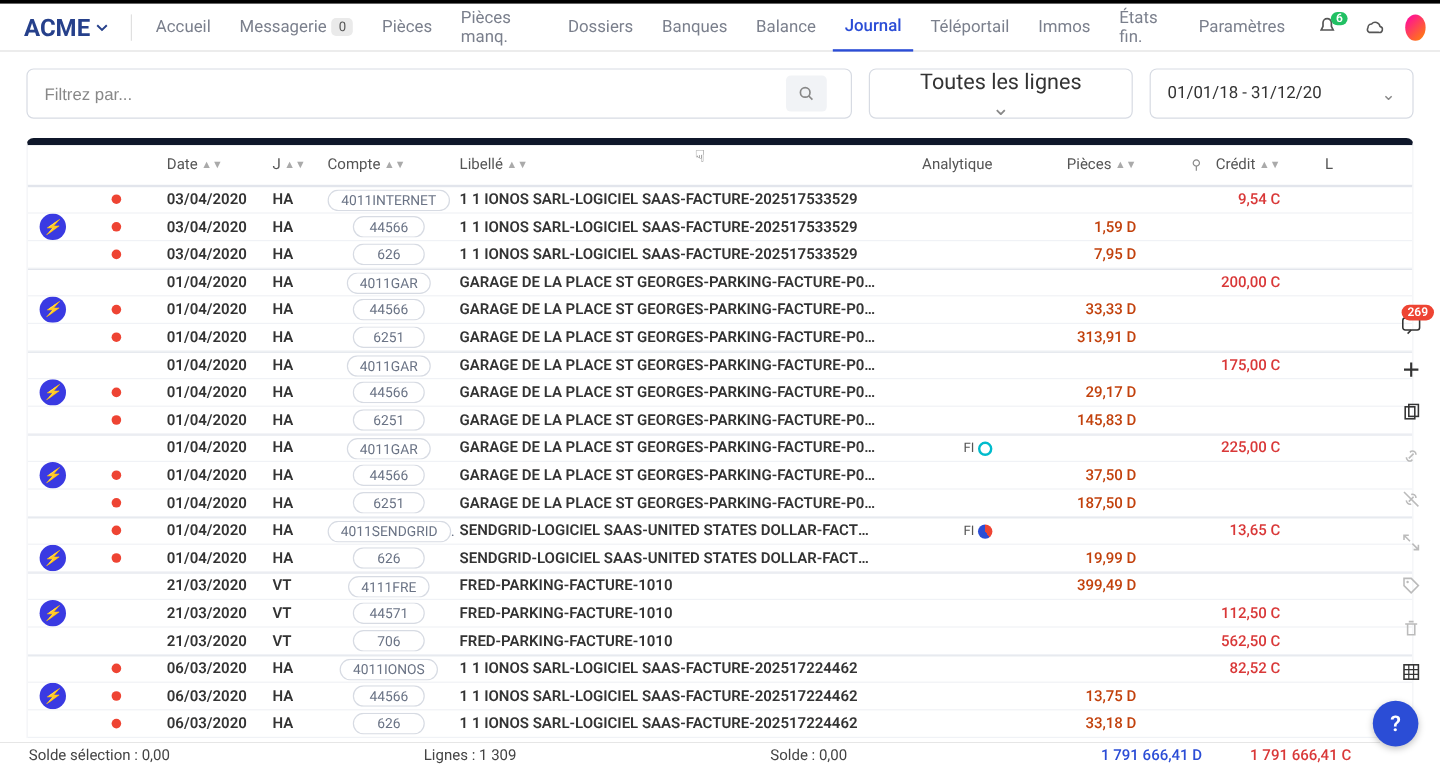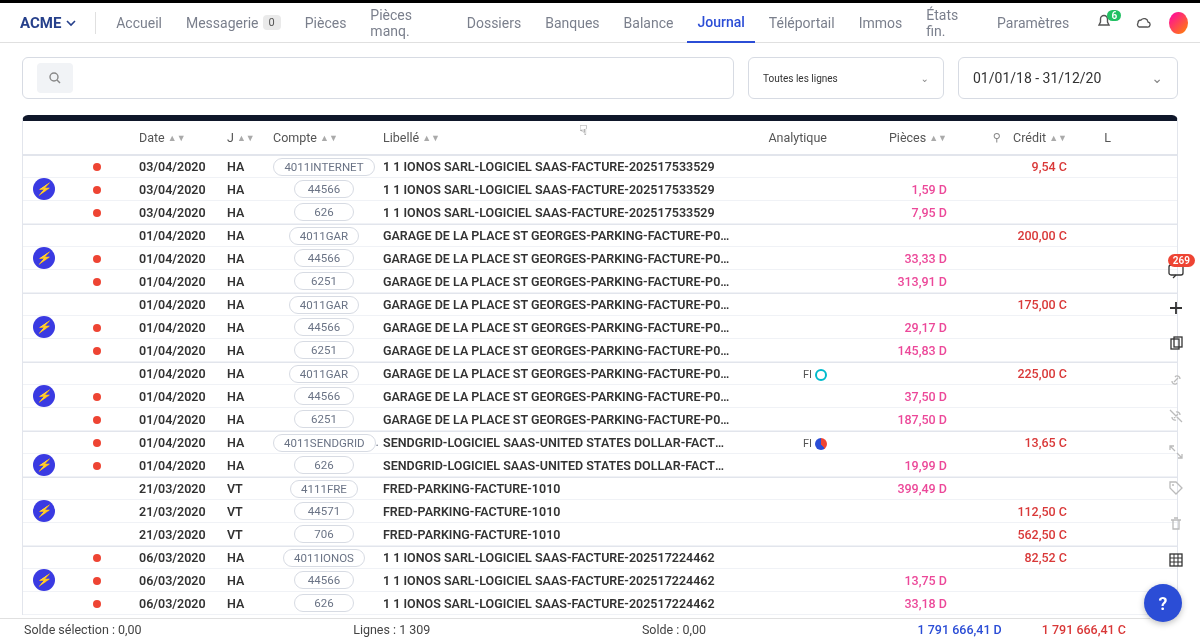--- a/index.html
+++ b/index.html
@@ -1,55 +1,55 @@
 <!DOCTYPE html>
 <html><head>
 <meta charset="utf-8">
 <style>
 * { box-sizing: border-box; margin: 0; padding: 0; }
 body { font-family: -apple-system, "Segoe UI", Roboto, Arial, sans-serif; font-size: 13px; color: #333; background: #fff; overflow: hidden; }
 .topbar { height: 3px; background: #000; }
 .nav { display: flex; align-items: center; height: 40px; border-bottom: 1px solid #e0e0e0; padding: 0 12px; gap: 4px; }
-.brand { display: flex; align-items: center; font-weight: 700; color: #26408b; font-size: 15px; padding: 0 8px; cursor: pointer; }
+.brand { display: flex; align-items: center; font-weight: 700; color: #26408b; font-size: 20px; padding: 0 8px; cursor: pointer; }
 .brand svg { margin-left: 4px; }
 .nav-sep { width: 1px; height: 22px; background: #e0e0e0; margin: 0 6px; }
 .nav-item { color: #7a7f8c; padding: 0 10px; height: 40px; display: flex; align-items: center; cursor: pointer; font-size: 14px; }
 .nav-item.active { color: #2b4dd6; border-bottom: 2px solid #2b4dd6; font-weight: 500; }
 .nav-badge { background: #eaeaea; color: #555; border-radius: 4px; padding: 1px 6px; font-size: 11px; margin-left: 4px; }
 .nav-spacer { flex: 1; }
 .nav-icon { position: relative; padding: 0 8px; cursor: pointer; color: #666; }
 .nav-icon .count { position: absolute; top: -2px; right: 0; background: #21c063; color: #fff; border-radius: 8px; font-size: 10px; padding: 0 4px; font-weight: 600; }
 .avatar { width: 22px; height: 22px; border-radius: 50%; background: linear-gradient(135deg,#f0a,#f80); margin-left: 6px; }
 
 .filters { display: flex; align-items: stretch; margin: 14px 22px 0; gap: 14px; }
 .filter-box { border: 1px solid #d7dbe3; border-radius: 6px; display: flex; align-items: center; height: 42px; }
 .filter-input { flex: 1; padding: 0 14px; position: relative; }
 .filter-input input { border: none; outline: none; width: 100%; font-size: 14px; background: transparent; }
 .filter-input input::placeholder { color: #888; }
 .filter-search { width: 36px; height: 30px; background: #f1f3f6; border-radius: 4px; margin-right: 6px; display: flex; align-items: center; justify-content: center; color: #888; }
-.filter-select { width: 196px; padding: 0 14px; justify-content: space-between; display: flex; align-items: center; font-size: 10px; cursor: pointer; }
+.filter-select { width: 220px; padding: 0 14px; justify-content: space-between; display: flex; align-items: center; font-size: 18px; cursor: pointer; flex-direction: column; }
 .filter-date { width: 220px; padding: 0 14px; justify-content: space-between; display: flex; align-items: center; font-size: 14px; cursor: pointer; }
 .chev { color: #888; }
 
 .table-wrap { margin: 16px 22px 0; border-top: 6px solid #0f172a; border-left: 1px solid #e2e5ec; border-right: 1px solid #e2e5ec; border-radius: 6px 6px 0 0; overflow: hidden; position: relative; }
 .thead { display: grid; grid-template-columns: 36px 76px 88px 46px 110px 356px 96px 120px 120px 44px; align-items: center; height: 34px; font-size: 12.5px; color: #555; border-bottom: 1px solid #e2e5ec; }
 .th { display: flex; align-items: center; gap: 3px; padding: 0 4px; }
 .th.right { justify-content: flex-end; }
 .sort { color: #aaa; font-size: 9px; display: flex; flex-direction: column; line-height: 6px; }
 .filter-ic { color: #888; font-size: 11px; }
 
 .tbody { max-height: 460px; overflow-y: auto; }
 .row { display: grid; grid-template-columns: 36px 76px 88px 46px 110px 356px 96px 120px 120px 44px; align-items: center; height: 23px; font-size: 12.5px; border-bottom: 1px solid #f0f2f6; }
 .row:first-child { border-top: none; }
 .row .cell { padding: 0 4px; white-space: nowrap; overflow: hidden; text-overflow: ellipsis; }
 .row .cell.right { text-align: right; }
 .bolt { width: 22px; height: 22px; border-radius: 50%; background: #3a3ae2; color: #fff; display: flex; align-items: center; justify-content: center; font-size: 12px; font-style: italic; font-weight: 700; margin-left: 6px; }
 .reddot { width: 8px; height: 8px; border-radius: 50%; background: #e43; display: inline-block; }
 .acct { display: inline-block; border: 1px solid #d7dbe3; border-radius: 12px; padding: 1px 10px; font-size: 11.5px; color: #6a7385; min-width: 60px; text-align: center; }
-.debit { color: #ec4899; font-weight: 500; }
+.debit { color: #c2410c; font-weight: 500; }
 .credit { color: #d93838; font-weight: 500; }
 .tag-fi { display: inline-flex; align-items: center; gap: 3px; font-size: 11px; color: #555; }
 .tag-fi .circ { width: 12px; height: 12px; border-radius: 50%; border: 2px solid #0bc; }
 .tag-fi .circ2 { width: 12px; height: 12px; border-radius: 50%; background: conic-gradient(#e43 0 40%, #2b4dd6 40% 100%); }
 .cursor { position: absolute; top: -8px; left: 310px; font-size: 14px; pointer-events: none; }
 
 .statusbar { display: flex; align-items: center; height: 22px; padding: 0 24px; font-size: 12.5px; color: #444; gap: 40px; border-top: 1px solid #e0e0e0; position: fixed; bottom: 0; left: 0; right: 50px; background: #fff; }
 .statusbar .sp { flex: 1; }
 .statusbar .d { color: #2b4dd6; font-weight: 500; }
 .statusbar .c { color: #d93838; font-weight: 500; }
@@ -84,20 +84,21 @@
   <div class="nav-icon">
     <svg width="18" height="18" viewBox="0 0 18 18">
         <path d="M5 11a3 3 0 013-3 4 4 0 017 2 2.5 2.5 0 01-1 5H6a3 3 0 01-1-4z" fill="none" stroke="#555" stroke-width="1.3"></path>
       </svg>
   </div>
   <div class="avatar"></div>
 </div>
 
 <div class="filters">
   <div class="filter-box filter-input" style="flex:1">
+    <input type="text" placeholder="Filtrez par..." style="">
     <div class="filter-search">
       <svg width="14" height="14" viewBox="0 0 14 14">
           <circle cx="6" cy="6" r="4" fill="none" stroke="#888" stroke-width="1.4"></circle>
           <path d="M9 9l3 3" stroke="#888" stroke-width="1.4"></path>
         </svg>
     </div>
   </div>
   <div class="filter-box filter-select">
     <span>Toutes les lignes</span>
     <span class="chev">⌄</span>

